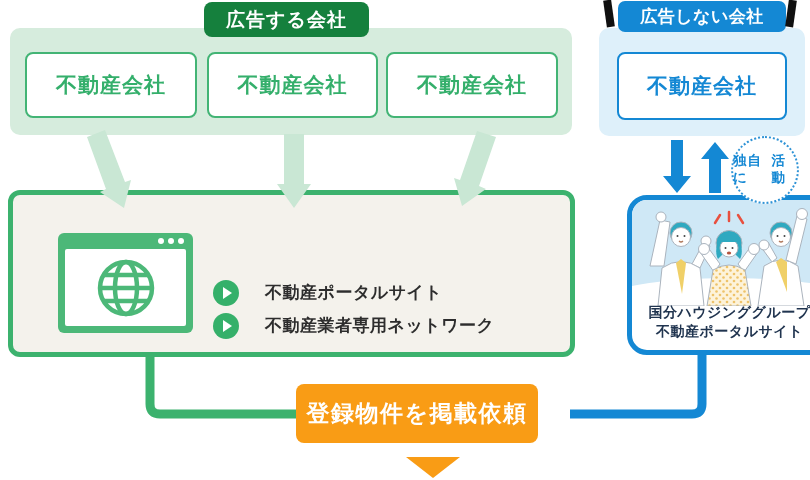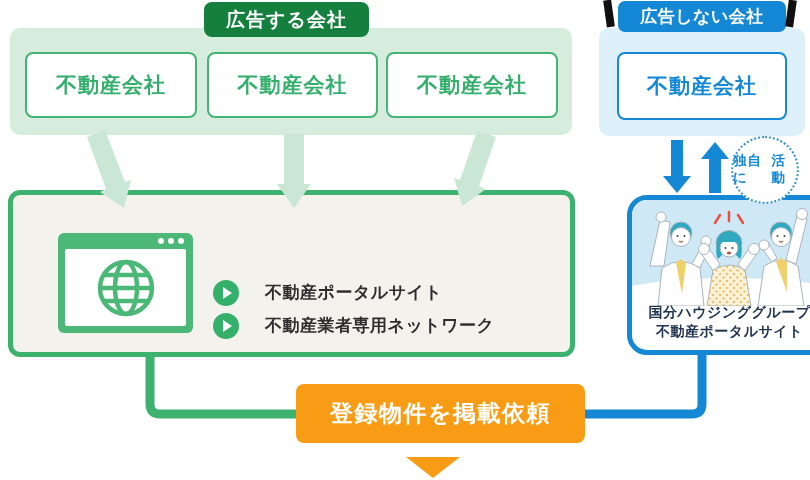--- a/index.html
+++ b/index.html
@@ -50,21 +50,21 @@
   .stage{position:absolute;left:0;top:0;width:100%;height:98px;background:#cfe8f6;border-radius:8px 8px 0 0;overflow:hidden;}
   .stage:after{content:"";position:absolute;left:-15%;width:130%;height:44px;bottom:-24px;background:#fff;border-radius:50%;}
   .team-svg{position:absolute;left:2px;top:2px;z-index:2;}
   .team-caption{position:absolute;left:0;right:0;bottom:8px;text-align:center;color:#20344f;
     font-weight:bold;font-size:14px;line-height:1.4;z-index:3;letter-spacing:0.5px;}
   
   .indep-circle{left:731px;top:136px;width:68px;height:68px;background:#fff;border:2.5px dotted #2e93d6;
     border-radius:50%;z-index:8;display:flex;flex-direction:row;align-items:center;justify-content:flex-end;
     color:#1488d4;font-weight:bold;font-size:13.5px;line-height:1.25;box-sizing:border-box;letter-spacing:1px;}
   
-  .request-box{left:296px;top:384px;width:289px;height:59px;background:#f99c15;border-radius:8px;
+  .request-box{left:296px;top:384px;width:242px;height:59px;background:#f99c15;border-radius:8px;
     display:flex;align-items:center;justify-content:center;color:#fff;font-weight:bold;
     font-size:23px;letter-spacing:1.5px;z-index:5;}
   
   .lines-layer{left:0;top:0;z-index:1;}
   .flowarrow-layer{left:0;top:0;z-index:4;pointer-events:none;}
 </style>
 </head>
 <body>
 
 <div id="diagram">

